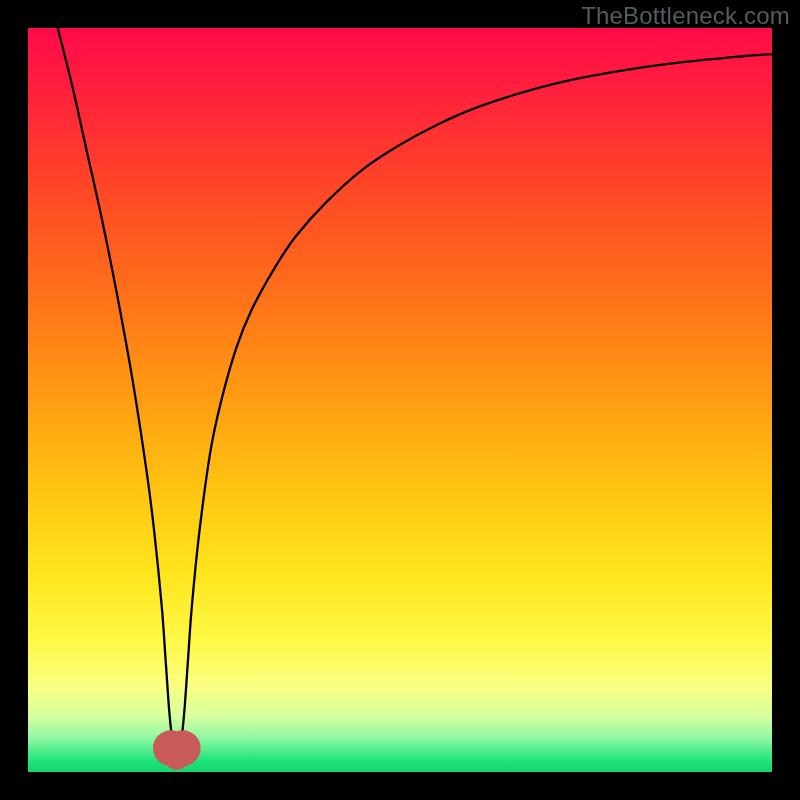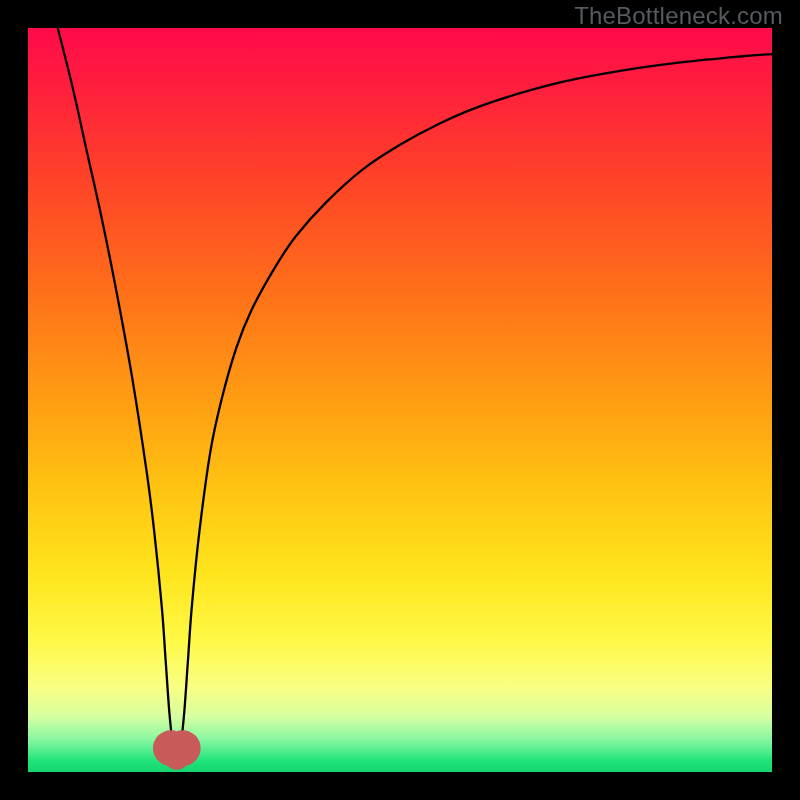--- a/index.html
+++ b/index.html
@@ -46,14 +46,14 @@
 <div class="frame">
   <div class="plot" id="plot" style="left: 28px; top: 28px; width: 744px; height: 744px;">
     <div class="gradient" id="grad" style="background: linear-gradient(rgb(255, 10, 74) 0%, rgb(255, 31, 61) 8%, rgb(255, 66, 40) 20%, rgb(255, 110, 26) 35%, rgb(255, 157, 18) 50%, rgb(255, 196, 18) 62%, rgb(255, 228, 28) 73%, rgb(255, 248, 68) 82%, rgb(249, 255, 130) 88.5%, rgb(214, 255, 160) 92.5%, rgb(140, 247, 162) 95.5%, rgb(31, 228, 122) 98.5%, rgb(20, 213, 110) 100%);"></div>
     <svg class="curve" id="curve-svg" viewBox="0 0 744 744" preserveAspectRatio="none">
         <path d="M 29.76 0.00 C 32.24 9.92 39.68 38.44 44.64 59.52 C 49.60 80.60 54.56 104.16 59.52 126.48 C 64.48 148.80 69.44 169.88 74.40 193.44 C 79.36 217.00 84.32 241.80 89.28 267.84 C 94.24 293.88 99.20 319.92 104.16 349.68 C 109.12 379.44 115.32 420.36 119.04 446.40 C 122.76 472.44 124.00 483.60 126.48 505.92 C 128.96 528.24 132.06 559.24 133.92 580.32 C 135.78 601.40 136.40 615.04 137.64 632.40 C 138.88 649.76 140.12 670.22 141.36 684.48 C 142.60 698.74 143.84 710.52 145.08 717.96 C 146.32 725.40 147.56 729.12 148.80 729.12 C 150.04 729.12 151.28 725.40 152.52 717.96 C 153.76 710.52 155.00 698.74 156.24 684.48 C 157.48 670.22 158.72 649.76 159.96 632.40 C 161.20 615.04 161.82 601.40 163.68 580.32 C 165.54 559.24 168.02 531.96 171.12 505.92 C 174.22 479.88 178.56 446.40 182.28 424.08 C 186.00 401.76 189.10 389.36 193.44 372.00 C 197.78 354.64 203.36 334.80 208.32 319.92 C 213.28 305.04 217.00 295.74 223.20 282.72 C 229.40 269.70 238.08 254.20 245.52 241.80 C 252.96 229.40 259.16 219.48 267.84 208.32 C 276.52 197.16 286.44 186.00 297.60 174.84 C 308.76 163.68 322.40 151.03 334.80 141.36 C 347.20 131.69 359.60 124.25 372.00 116.81 C 384.40 109.37 396.80 102.80 409.20 96.72 C 421.60 90.64 432.76 85.56 446.40 80.35 C 460.04 75.14 476.16 69.94 491.04 65.47 C 505.92 61.01 518.32 57.41 535.68 53.57 C 553.04 49.72 575.36 45.63 595.20 42.41 C 615.04 39.18 634.88 36.58 654.72 34.22 C 674.56 31.87 699.36 29.64 714.24 28.27 C 729.12 26.91 739.04 26.41 744.00 26.04" fill="none" stroke="#000000" stroke-width="2.3" stroke-linecap="round" stroke-linejoin="round"></path>
         <path d="M 141.36 715.73 C 141.73 717.46 142.85 723.54 143.59 726.14 C 144.34 728.75 144.96 730.24 145.82 731.35 C 146.69 732.47 147.81 732.84 148.80 732.84 C 149.79 732.84 150.91 732.47 151.78 731.35 C 152.64 730.24 153.26 728.75 154.01 726.14 C 154.75 723.54 155.87 717.46 156.24 715.73" fill="none" stroke="#c85a5a" stroke-width="17.86" stroke-linecap="round" stroke-linejoin="round"></path>
         <circle cx="142.85" cy="720.19" r="17.86" fill="#c85a5a"></circle>
         <circle cx="154.75" cy="720.19" r="17.86" fill="#c85a5a"></circle>
       </svg>
   </div>
-  <div class="watermark" id="wm" style="right: 17px; top: 2px;">TheBottleneck.com</div>
+  <div class="watermark" id="wm" style="right: 10px; top: 2px;">TheBottleneck.com</div>
 </div>
 
 </body></html>

